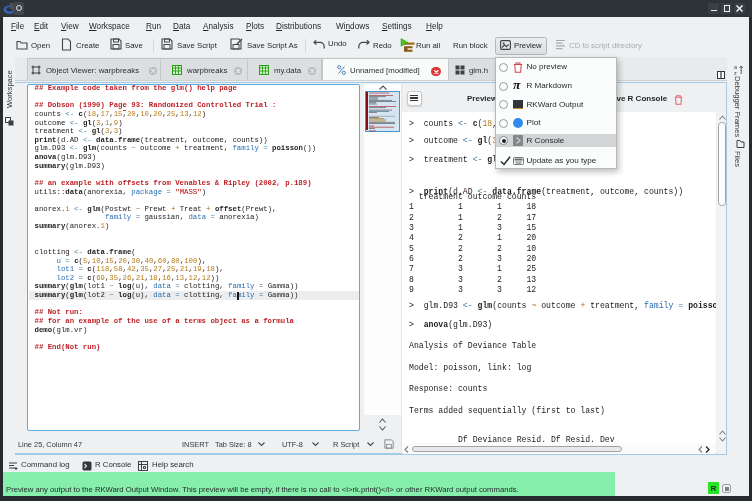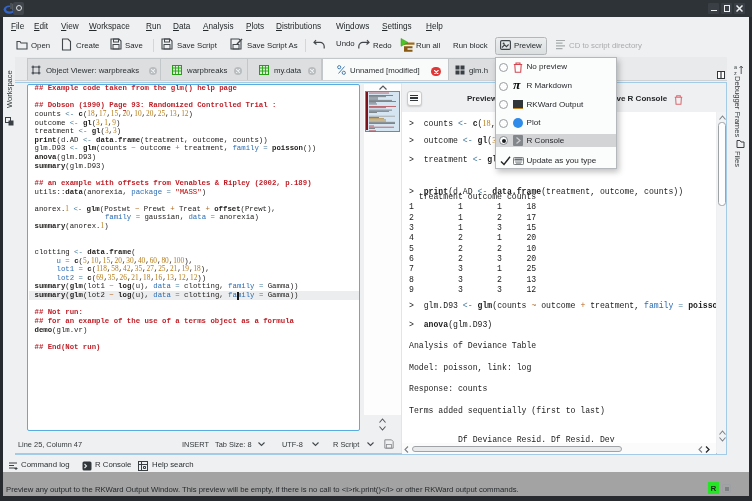--- a/index.html
+++ b/index.html
@@ -3,21 +3,21 @@
 html,body{margin:0;padding:0;}
 body{width:752px;height:501px;position:relative;overflow:hidden;font-family:"Liberation Sans",sans-serif;background:#eff0f1;}
 .abs{position:absolute;}
 pre{margin:0;font-family:"Liberation Mono",monospace;}
 .mono{font-family:"Liberation Mono",monospace;}
 b{font-weight:bold;}
 
 .h{color:#bf1f27;font-weight:bold;}
 .cm{color:#898887;font-style:italic;}
 .o{color:#44799b;}
-.n{color:#b77c16;font-family:Liberation Serif, serif;}
+.n{color:#b77c16;}
 .s{color:#bf0303;}
 .a{color:#2b6db5;}
 .op{color:#b5651d;}
 </style></head>
 <body>
 
 <div class="abs" style="left:0;top:17px;width:3px;height:484px;background:#272b30;"></div>
 <div class="abs" style="left:749px;top:17px;width:3px;height:484px;background:#272b30;"></div>
 <div class="abs" style="left:0;top:496px;width:752px;height:5px;background:#272b30;"></div>
 
@@ -89,21 +89,21 @@
       <path d="M1 1 h8 l2 2 v8 h-10 z" fill="none" stroke="#42474c" stroke-width="1.1"></path>
       <rect x="3" y="6.5" width="6" height="4.5" fill="none" stroke="#42474c" stroke-width="1"></rect>
       <path d="M7 6 l5 -5" stroke="#42474c" stroke-width="1.4"></path>
     </svg>
   <span class="abs" style="left:244px;top:7px;">Save Script As</span>
   <div class="abs" style="left:302px;top:5px;width:1px;height:13px;background:#d4d6d8;"></div>
 
   <svg class="abs" style="left:310px;top:5px" width="12" height="11" viewBox="0 0 12 11">
       <path d="M3 1 L1 3.5 L3.5 5.5 M1.2 3.4 h6 a4 4 0 0 1 4 4 v2" fill="none" stroke="#42474c" stroke-width="1.2"></path>
     </svg>
-  <span class="abs" style="left:325px;top:5px;margin-left:8px;">Undo</span>
+  <span class="abs" style="left:325px;top:5px;">Undo</span>
 
   <svg class="abs" style="left:355px;top:5px" width="12" height="11" viewBox="0 0 12 11">
       <path d="M9 1 L11 3.5 L8.5 5.5 M10.8 3.4 h-6 a4 4 0 0 0 -4 4 v2" fill="none" stroke="#42474c" stroke-width="1.2"></path>
     </svg>
   <span class="abs" style="left:370px;top:7px;">Redo</span>
 
   <svg class="abs" style="left:397px;top:4px" width="16" height="14" viewBox="0 0 16 14">
       <path d="M4 8.2 h8.5 v2 h-5 v1.6 h5 v2 h-8.5 z" fill="#8a5a14"></path>
       <path d="M4 4.5 h10.5 v2.2 h-10.5 z" fill="#a06a18"></path>
       <path d="M1 0.5 L8 4.4 L1 8.3 Z" fill="#4cc428" stroke="#2e9214" stroke-width="0.5"></path>
@@ -390,21 +390,21 @@
       <path d="M2.5 3 L4.5 5 L2.5 7" fill="none" stroke="#e8eaeb" stroke-width="1.1"></path>
     </svg>
   <span class="abs" style="left:92px;top:4px;">R Console</span>
   <svg class="abs" style="left:135px;top:4.5px" width="10" height="10" viewBox="0 0 10 10">
       <rect x="0.5" y="0.5" width="9" height="9" fill="none" stroke="#3a3f44" stroke-width="1"></rect>
       <path d="M3.5 0.5 v9 M0.5 3.5 h9 M5.5 5.5 h2 v2 h-2 z" stroke="#3a3f44" stroke-width="1" fill="none"></path>
     </svg>
   <span class="abs" style="left:149px;top:4px;">Help search</span>
 </div>
 
-<div class="abs" style="left:3px;top:472px;width:746px;height:24px;background:#a3a3a3;">
+<div class="abs" style="left:3px;top:472px;width:612px;height:24px;background:#86efac;">
   <span class="abs" style="left:3px;top:12.5px;font-size:7.7px;color:#25292c;">Preview any output to the RKWard Output Window. This preview will be empty, if there is no call to &lt;i&gt;rk.print()&lt;/i&gt; or other RKWard output commands.</span>
   <div class="abs" style="left:705px;top:10px;width:11px;height:12px;background:#27e427;"></div>
   <span class="abs" style="left:707.5px;top:11.5px;font-size:8px;font-weight:bold;color:#143314;">R</span>
   <div class="abs" style="left:719px;top:12px;width:9px;height:9px;border:1px solid #9da0a3;border-radius:2px;box-sizing:border-box;"></div>
   <div class="abs" style="left:721.5px;top:14.5px;width:4px;height:4px;background:#7d8184;"></div>
 </div>
 
 <div class="abs" style="left:495px;top:57px;width:122px;height:112px;background:#fbfcfc;border:1px solid #b4b8ba;box-shadow:2px 3px 6px rgba(0,0,0,0.25);box-sizing:border-box;"></div>
 <div class="abs" style="left:496px;top:133.5px;width:120px;height:13px;background:#d2d4d6;"></div>
 <div class="abs" style="left:495px;top:57px;width:122px;height:112px;font-size:8.1px;color:#26292c;">

